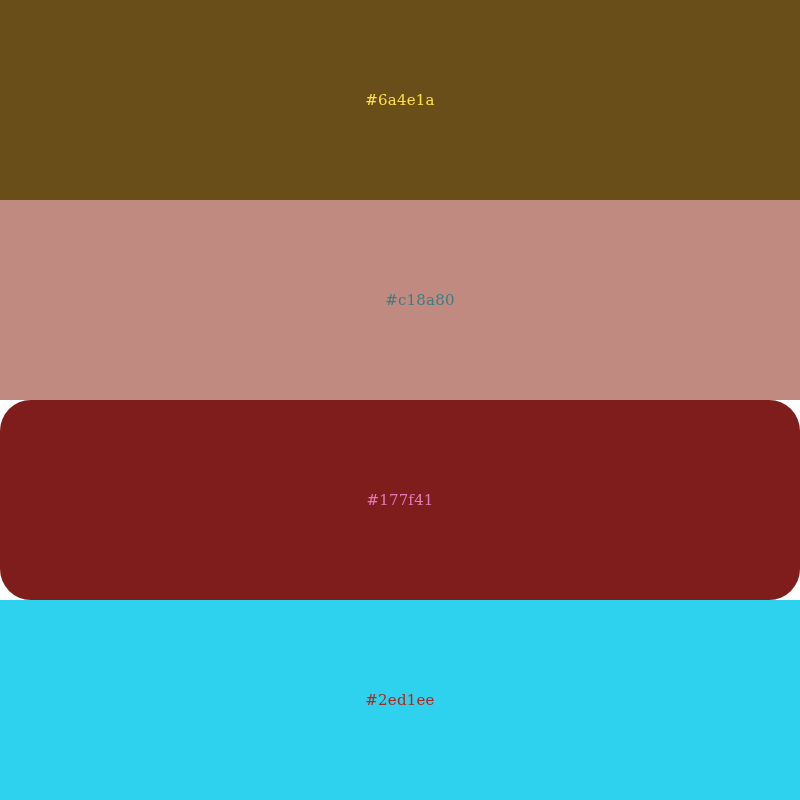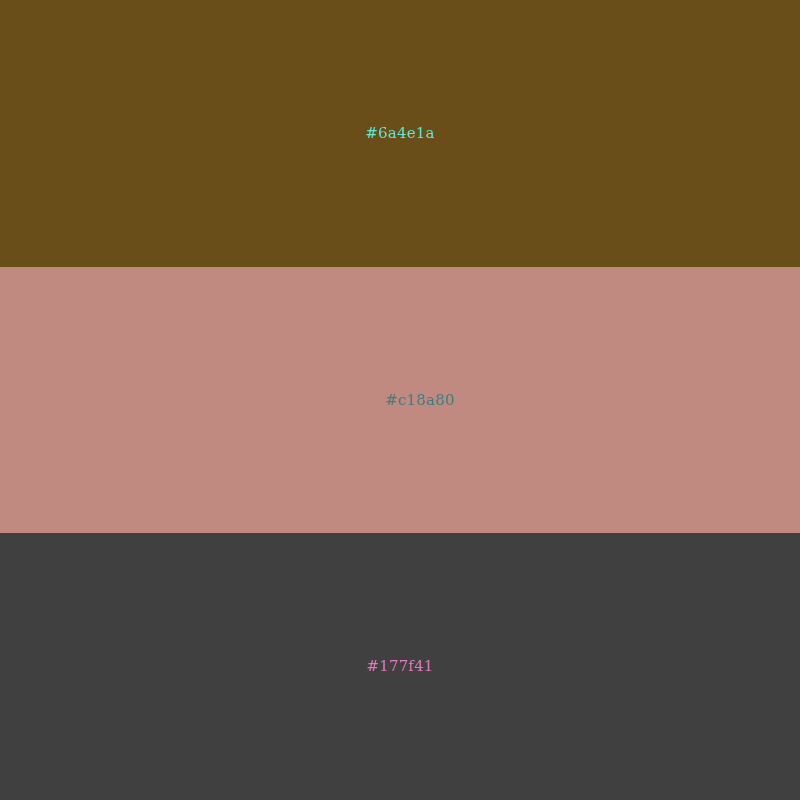--- a/index.html
+++ b/index.html
@@ -37,27 +37,30 @@
     -webkit-font-smoothing: none;
     font-smooth: never;
   }
 </style>
 </head>
 <body style="background: rgb(255, 255, 255);">
 
 <div id="swatch-stack">
 
   <div class="swatch-band" style="background-color: rgb(106, 78, 26);">
-    <span class="swatch-label" style="color: #5eead4;">#6a4e1a</span>
+    <span class="swatch-label" style="color: #fde047;">#6a4e1a</span>
   </div>
 
   <div class="swatch-band" style="background-color: rgb(193, 138, 128);">
     <span class="swatch-label" style="color: rgb(61, 125, 128); margin-left: 40px;">#c18a80</span>
   </div>
 
 
-  <div class="swatch-band" style="background-color: #404040;">
+  <div class="swatch-band" style="background-color: #7f1d1d; border-radius: 31px;">
     <span class="swatch-label" style="color: rgb(224, 122, 184);">#177f41</span>
   </div>
 
+  <div class="swatch-band" style="background-color: rgb(46, 209, 238);">
+    <span class="swatch-label" style="color: rgb(180, 38, 28);">#2ed1ee</span>
+  </div>
 
 
 </div>
 
 </body></html>

